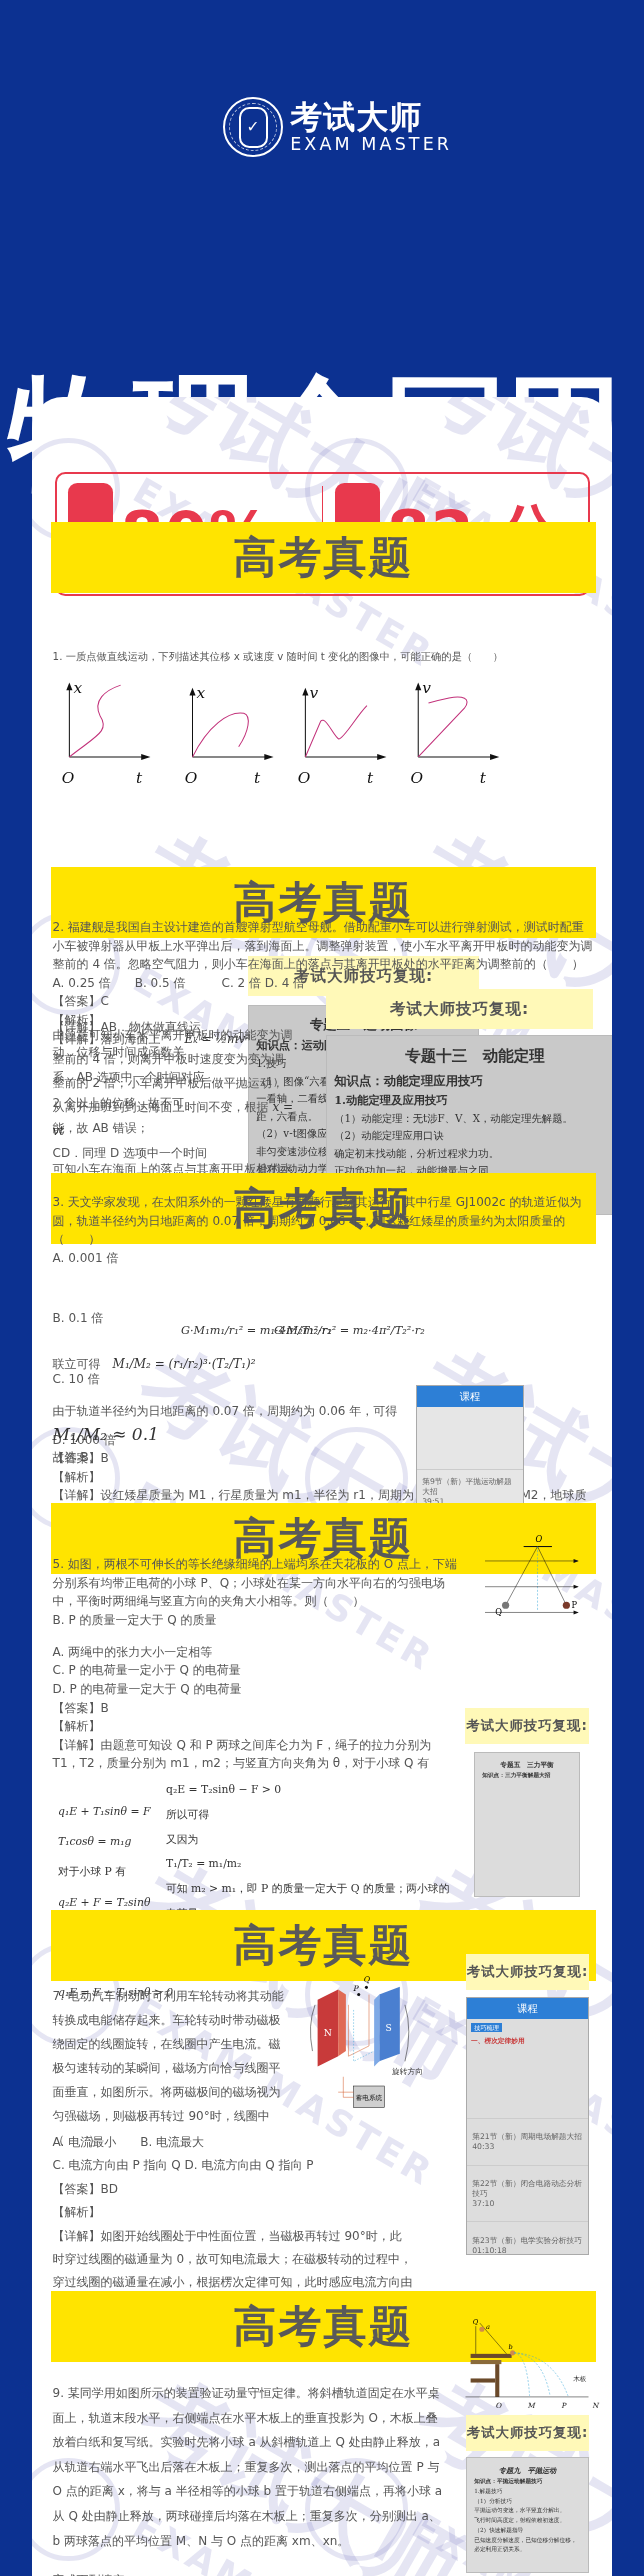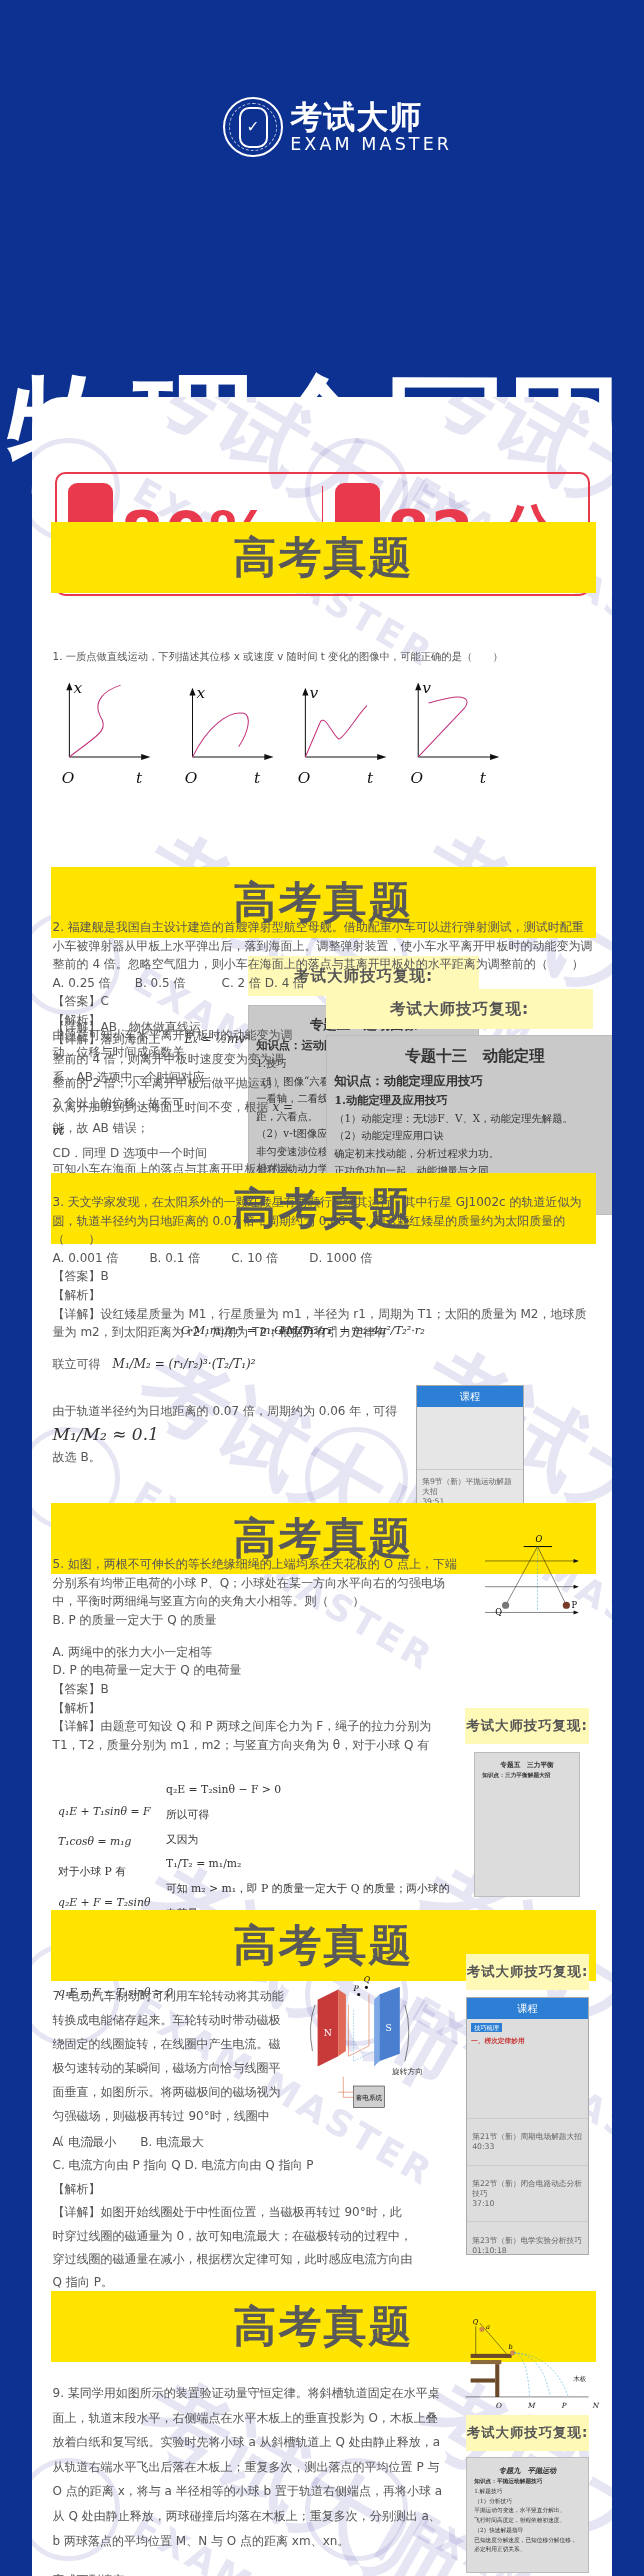--- a/index.html
+++ b/index.html
@@ -216,21 +216,21 @@
         <div>确定初末找动能，分析过程求力功。</div>
         <div>正功负功加一起，动能增量与之同。</div>
         <div>（3）初末动能一过程，知二求一答案生</div>
       </div>
 
       <div class="banner" style="top:776px;">
           <span>高考真题</span>
         </div>
       <div class="q" style="left:20.6px;top:796px;width:541px;">
         <p>3. 天文学家发现，在太阳系外的一颗红矮星有两颗行星绕其运行，其中行星 GJ1002c 的轨道近似为圆，轨道半径约为日地距离的 0.07 倍，周期约为 0.06 年，则这颗红矮星的质量约为太阳质量的（　　）</p>
-        <p style="display:flex;gap:31px;">
+        <p style="display:flex;gap:42px;flex-direction:column;">
             <span>A. 0.001 倍</span>
             <span>B. 0.1 倍</span>
             <span>C. 10 倍</span>
             <span>D. 1000 倍</span>
           </p>
         <p>【答案】B</p>
         <p>【解析】</p>
         <p>【详解】设红矮星质量为 M1，行星质量为 m1，半径为 r1，周期为 T1；太阳的质量为 M2，地球质量为 m2，到太阳距离为 r2，周期为 T2；根据万有引力定律有</p>
       </div>
       <div class="math" style="position:absolute;left:149px;top:927px;font-size:11.3px;">G·M₁m₁/r₁² = m₁·4π²/T₁²·r₁</div>
@@ -255,20 +255,21 @@
 
       </div>
 
       <div class="banner" style="top:1106px;">
           <span>高考真题</span>
         </div>
       <div class="q" style="left:20.6px;top:1158px;width:407px;">
         <p>5. 如图，两根不可伸长的等长绝缘细绳的上端均系在天花板的 O 点上，下端分别系有均带正电荷的小球 P、Q；小球处在某一方向水平向右的匀强电场中，平衡时两细绳与竖直方向的夹角大小相等。则（　　）</p>
         <p>B. P 的质量一定大于 Q 的质量</p>
         <p style="margin-top:13.4px;">A. 两绳中的张力大小一定相等</p>
+        <p>C. P 的电荷量一定小于 Q 的电荷量</p>
         <p>D. P 的电荷量一定大于 Q 的电荷量</p>
         <p>【答案】B</p>
         <p>【解析】</p>
         <p>【详解】由题意可知设 Q 和 P 两球之间库仑力为 F，绳子的拉力分别为 T1，T2，质量分别为 m1，m2；与竖直方向夹角为 θ，对于小球 Q 有</p>
       </div>
       <svg class="fig" style="left:453px;top:1136px;" width="103" height="93" viewBox="0 0 200 180">
         <line x1="75" y1="26" x2="130" y2="26" stroke="#111" stroke-width="2"></line>
         <line x1="102" y1="26" x2="40" y2="140" stroke="#111"></line>
         <line x1="102" y1="26" x2="158" y2="140" stroke="#111"></line>
         <line x1="102" y1="26" x2="102" y2="150" stroke="#3aa9d9" stroke-dasharray="4 3"></line>
@@ -330,20 +331,21 @@
         <path d="M20,150 Q10,100 25,60" stroke="#111" fill="none"></path>
           <path d="M200,60 Q215,110 200,170" stroke="#111" fill="none"></path>
         <text x="175" y="195" font-size="15" fill="#333">旋转方向</text>
         <rect x="100" y="218" width="60" height="42" fill="#cfcfcf" stroke="#111"></rect>
         <text x="104" y="245" font-size="13" fill="#111">蓄电系统</text>
         <path d="M70,230 L100,230 M80,200 L80,240 L100,240" stroke="#d35a2a" fill="none"></path>
       </svg>
       <div class="q" style="left:20.6px;top:1734px;width:361px;line-height:1.95;">
         <p>A. 电流最小　　B. 电流最大</p>
           <p>C. 电流方向由 P 指向 Q D. 电流方向由 Q 指向 P</p>
+        <p>【答案】BD</p>
           <p>【解析】</p>
         <p>【详解】如图开始线圈处于中性面位置，当磁极再转过 90°时，此时穿过线圈的磁通量为 0，故可知电流最大；在磁极转动的过程中，穿过线圈的磁通量在减小，根据楞次定律可知，此时感应电流方向由 Q 指向 P。</p>
           <p>故选 BD。</p>
       </div>
       <div class="tip" style="left:434px;top:1557px;width:123px;height:36px;">
           <span style="font-size:13.4px;">考试大师技巧复现:</span>
         </div>
       <div class="phone" style="left:434px;top:1600px;width:123px;height:258px;background:#ddd;">
         <div class="bar">课程</div>
         <div style="padding:4.1px;"><span style="background:#2d7fd6;color:#fff;padding:1px 3.1px;font-size:6.2px;">技巧梳理</span></div>

